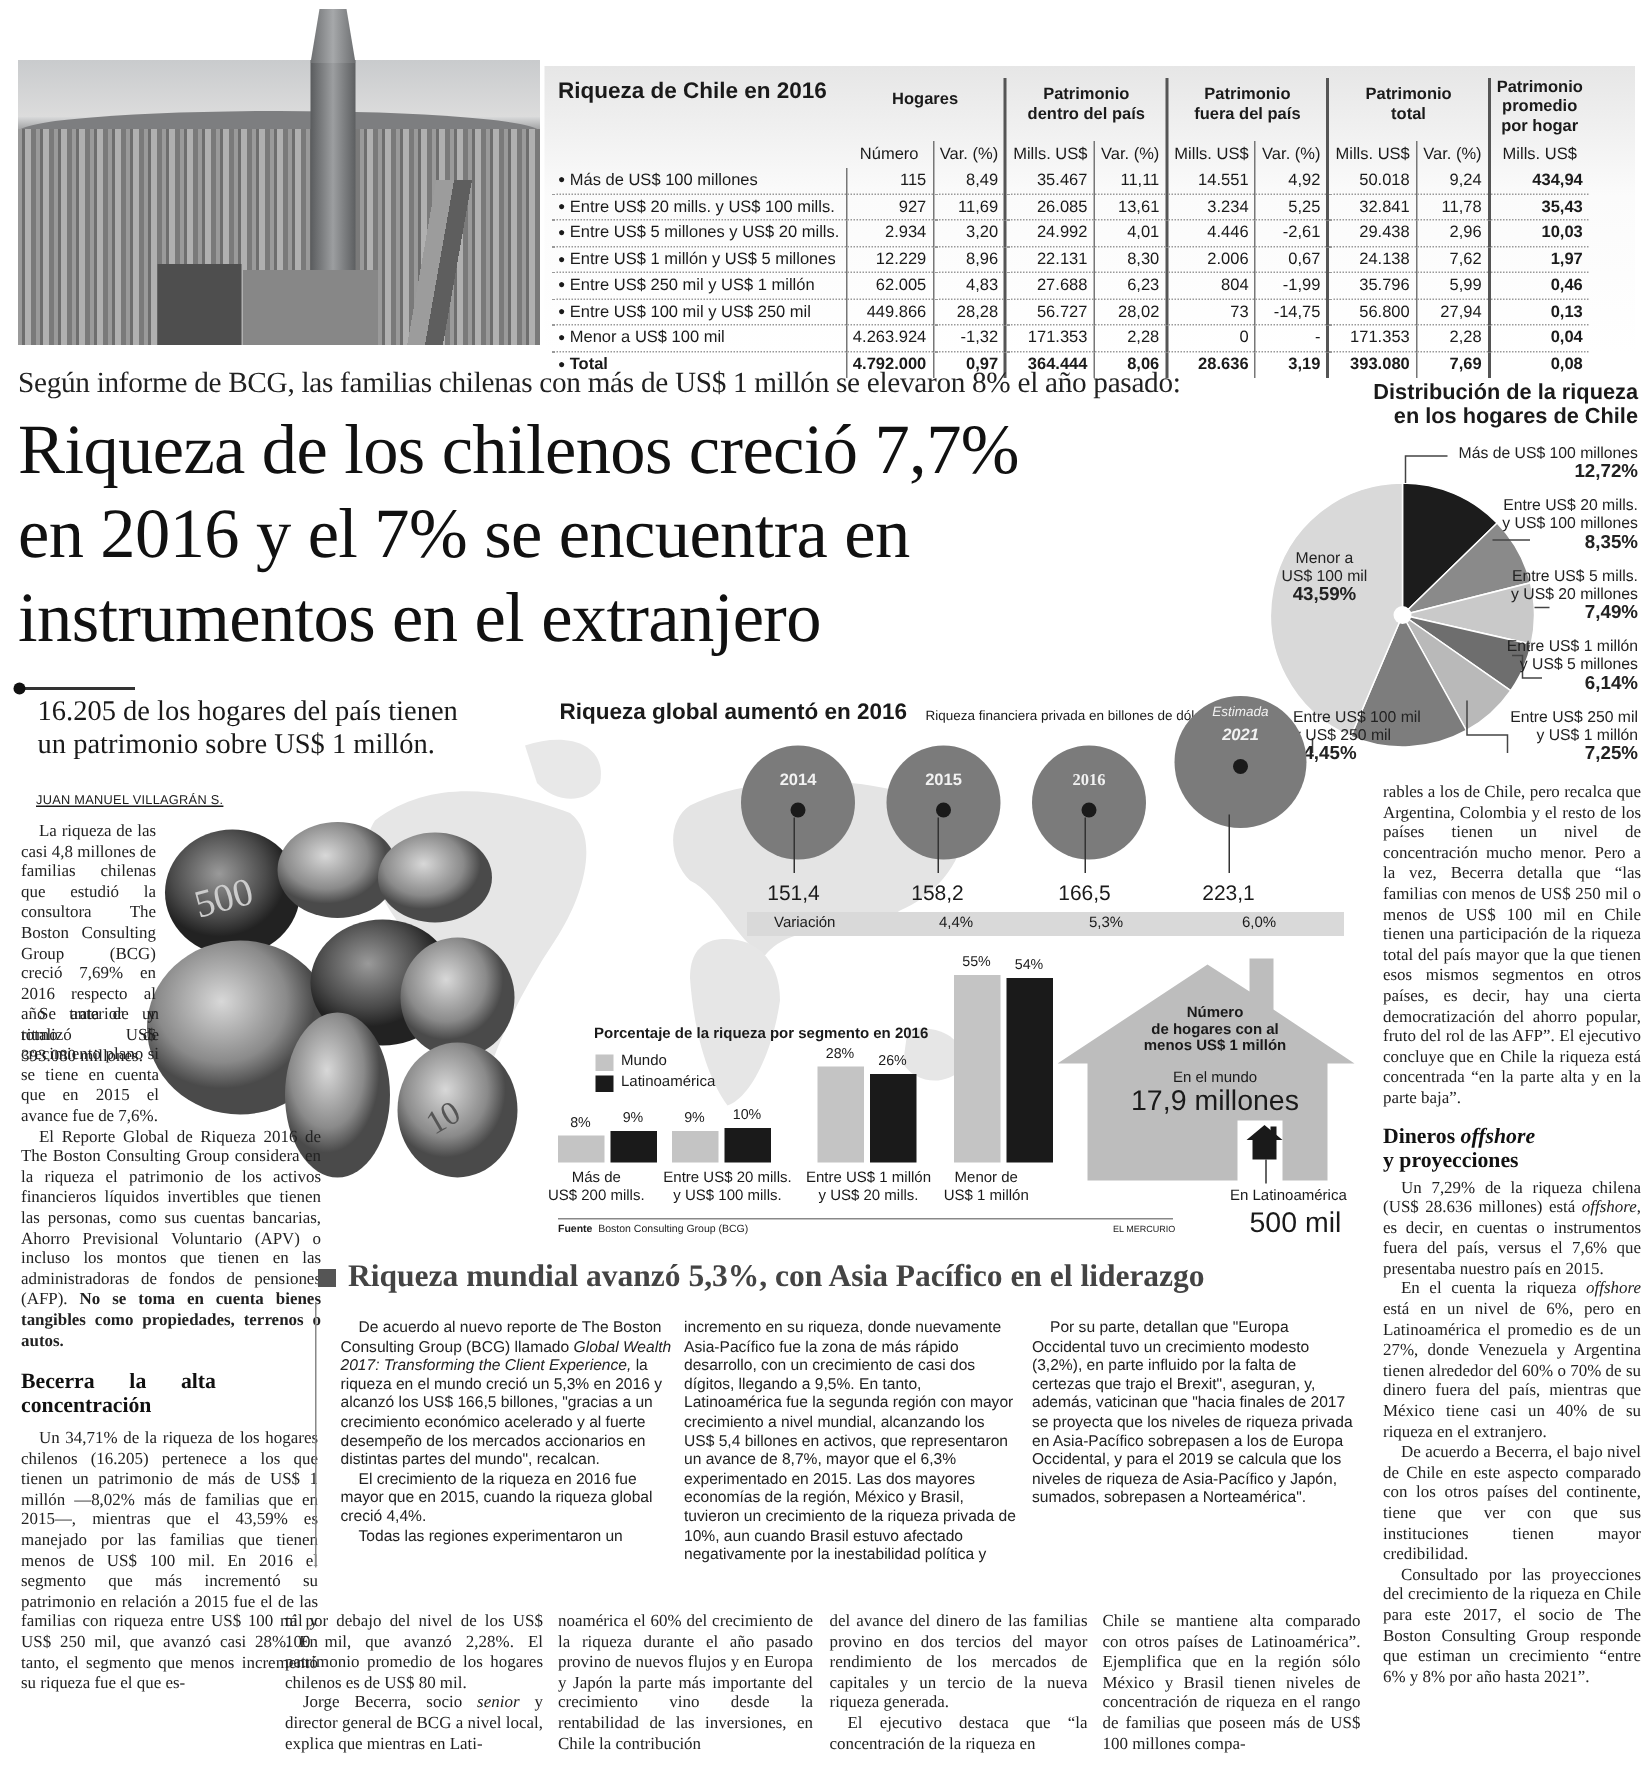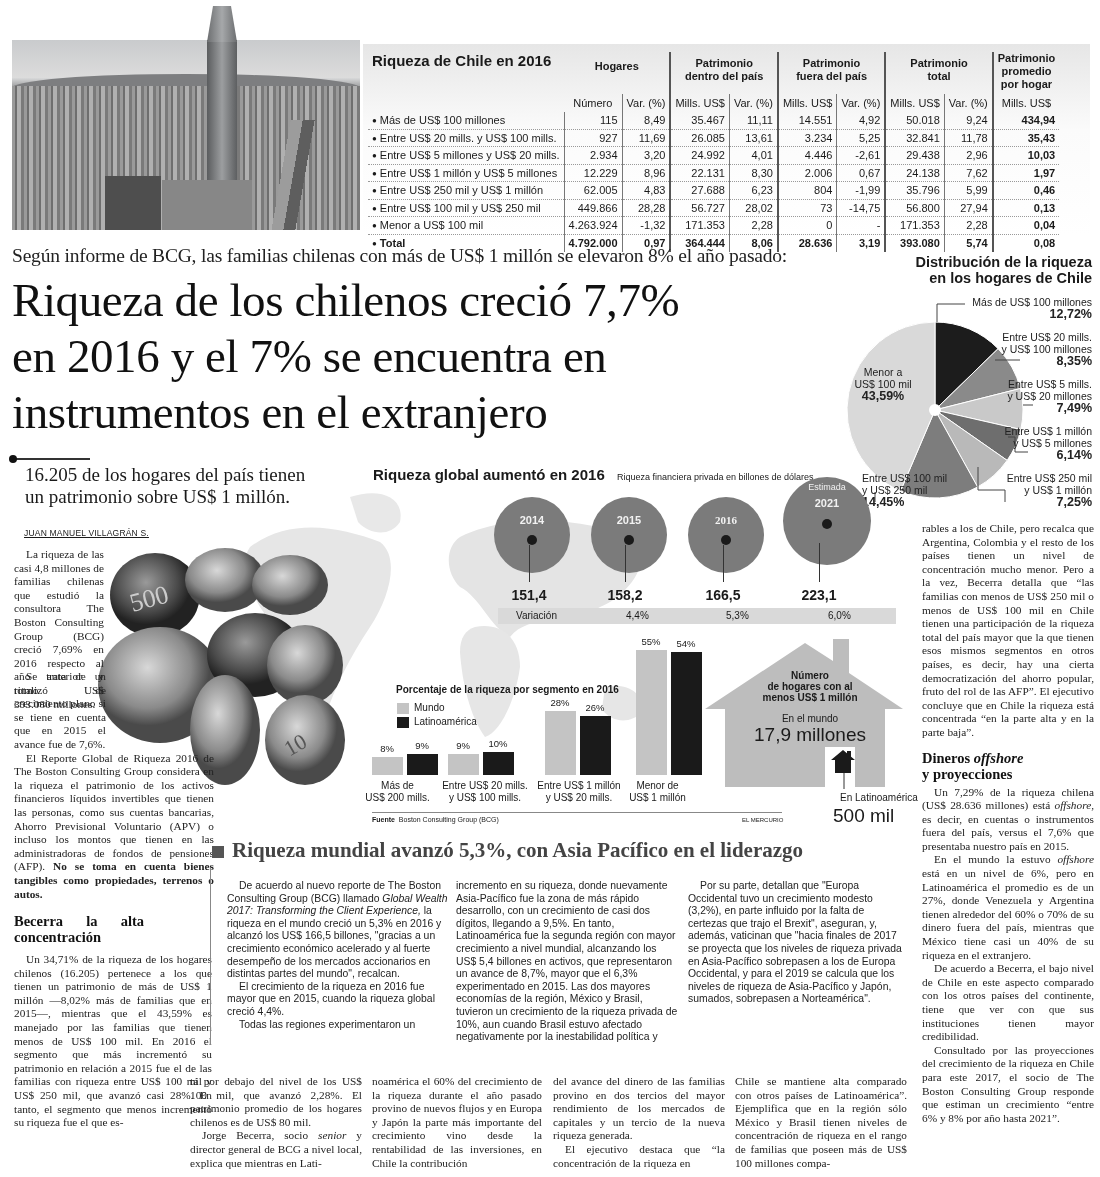--- a/index.html
+++ b/index.html
@@ -50,42 +50,42 @@
 #coins{left:90px;top:545px;width:270px;height:250px}
 
 
 #gw-title{left:373px;top:466px;font-weight:bold;font-size:15px}
 #gw-sub{left:617px;top:472px;font-size:9px}
 .bubble{position:absolute;border-radius:50%;background:#7b7b7b}
 .bubble .yr{position:absolute;width:100%;top:17px;text-align:center;color:#f2f2f2;font-weight:bold;font-size:11px}
 .bubble .est{position:absolute;width:100%;top:5px;text-align:center;color:#f2f2f2;font-size:9px}
 .bubble .dot{position:absolute;width:10px;height:10px;border-radius:50%;background:#1a1a1a;left:50%;margin-left:-5px;top:38px}
 .stem{position:absolute;width:1px;background:#333}
-.gw-val{position:absolute;font-weight:bold;font-size:14px;text-align:center;width:60px}
+.gw-val{position:absolute;font-weight:normal;font-size:14px;text-align:center;width:60px}
 #gw-var{left:498px;top:608px;width:398px;height:16px;background:#d9d9d9;font-size:10px}
 #gw-var span{position:absolute;top:2px}
 
 
 #seg-title{left:396px;top:684px;font-weight:bold;font-size:10px}
 .legend-sw{position:absolute;width:12px;height:11px}
 .legend-tx{position:absolute;font-size:10px}
 .bar{position:absolute;bottom:0}
 #bars{left:372px;top:640px;width:300px;height:135px}
 .bar-lbl{position:absolute;font-size:9.5px;text-align:center;width:40px}
 .cat-lbl{position:absolute;font-size:10px;text-align:center;line-height:12px}
 #src-rule{left:372px;top:812px;width:410px;height:1px;background:#888}
 #src{left:372px;top:816px;font-size:7px}
 #mercurio{left:742px;top:817px;font-size:6px}
 
 
 #house{left:705px;top:637px}
 #house-t1{left:750px;top:670px;width:120px;text-align:center;font-weight:bold;font-size:10px;line-height:11px}
 #house-t2{left:760px;top:713px;width:100px;text-align:center;font-size:10px}
 #house-t3{left:735px;top:724px;width:150px;text-align:center;font-size:19px}
-#latam-lbl{left:840px;top:792px;font-size:10px}
+#latam-lbl{left:820px;top:792px;font-size:10px}
 #latam-val{left:833px;top:805px;font-size:19px}
 
 
 #s2-sq{left:212px;top:846px;width:12px;height:12px;background:#555}
 #s2-title{left:232px;top:838px;font-size:21px;color:#444;font-weight:bold}
 #s2-rule{left:210px;top:868px;width:1px;height:177px;background:#888}
 
 .body-serif{font-size:11.3px;line-height:13.6px;text-align:justify;color:#222;font-family:"Liberation Serif","DejaVu Serif",serif}
 .body-sans{font-size:10.4px;line-height:12.6px;color:#222;font-family:"Liberation Sans","DejaVu Sans",sans-serif}
 .p{text-indent:12px}
@@ -216,21 +216,21 @@
         </tr>
         <tr class="total">
           <td class="lbl">Total</td>
           <td class="vl">4.792.000</td>
           <td class="vl">0,97</td>
           <td class="vl2">364.444</td>
           <td class="vl">8,06</td>
           <td class="vl2">28.636</td>
           <td class="vl">3,19</td>
           <td class="vl2">393.080</td>
-          <td class="vl">5,74</td>
+          <td class="vl">7,69</td>
           <td class="vl2 b">0,08</td>
         </tr>
       </tbody>
   </table>
 </div>
 
 <div class="abs" id="kicker">Según informe de BCG, las familias chilenas con más de US$ 1 millón se elevaron 8% el año pasado:</div>
 <div class="abs" id="headline">
   <div>Riqueza de los chilenos creció 7,7%</div>
   <div>en 2016 y el 7% se encuentra en</div>
@@ -362,21 +362,21 @@
       <div class="dot"></div>
     </div>
     <div class="stem" style="left: 625px; top: 545px; height: 37px;"></div>
     <div class="gw-val" style="left: 595px; top: 587px;">158,2</div>
     <div class="bubble" style="left: 688px; top: 497px; width: 76px; height: 76px; font-family: Liberation Serif, serif;">
       <div class="yr">2016</div>
       <div class="dot"></div>
     </div>
     <div class="stem" style="left: 723px; top: 545px; height: 37px;"></div>
     <div class="gw-val" style="left: 693px; top: 587px;">166,5</div>
-    <div class="bubble" style="left: 783px; top: 477px; width: 88px; height: 88px;">
+    <div class="bubble" style="left: 783px; top: 464px; width: 88px; height: 88px; font-style: italic;">
       <div class="est">Estimada</div>
       <div class="yr" style="top: 20px;">2021</div>
       <div class="dot" style="top: 42px;"></div>
     </div>
     <div class="stem" style="left: 819px; top: 543px; height: 39px;"></div>
     <div class="gw-val" style="left: 789px; top: 587px;">223,1</div>
   </div>
 <div class="abs sans" id="gw-var">
   <span style="left:18px">Variación</span>
   <span style="left:128px">4,4%</span>
@@ -472,16 +472,16 @@
   <p class="p">El ejecutivo destaca que “la concentración de la riqueza en</p>
 </div>
 <div class="abs body-serif" style="left:735px;top:1075px;width:172px">
   <p>Chile se mantiene alta comparado con otros países de Latinoamérica”. Ejemplifica que en la región sólo México y Brasil tienen niveles de concentración de riqueza en el rango de familias que poseen más de US$ 100 millones compa-</p>
 </div>
 
 <div class="abs body-serif" style="left:922px;top:522px;width:172px">
   <p>rables a los de Chile, pero recalca que Argentina, Colombia y el resto de los países tienen un nivel de concentración mucho menor. Pero a la vez, Becerra detalla que “las familias con menos de US$ 250 mil o menos de US$ 100 mil en Chile tienen una participación de la riqueza total del país mayor que la que tienen esos mismos segmentos en otros países, es decir, hay una cierta democratización del ahorro popular, fruto del rol de las AFP”. El ejecutivo concluye que en Chile la riqueza está concentrada “en la parte alta y en la parte baja”.</p>
   <h3 class="inhead" style="margin-top:10px;margin-bottom:4px"><span>Dineros </span><i>offshore</i><br><span>y proyecciones</span></h3>
   <p class="p"><span>Un 7,29% de la riqueza chilena (US$ 28.636 millones) está </span><i>offshore</i><span>, es decir, en cuentas o instrumentos fuera del país, versus el 7,6% que presentaba nuestro país en 2015.</span></p>
-  <p class="p"><span>En el mundo la estuvo </span><i>offshore</i><span> está en un nivel de 6%, pero en Latinoamérica el promedio es de un 27%, donde Venezuela y Argentina tienen alrededor del 60% o 70% de su dinero fuera del país, mientras que México tiene casi un 40% de su riqueza en el extranjero.</span></p>
+  <p class="p"><span>En el cuenta la riqueza </span><i>offshore</i><span> está en un nivel de 6%, pero en Latinoamérica el promedio es de un 27%, donde Venezuela y Argentina tienen alrededor del 60% o 70% de su dinero fuera del país, mientras que México tiene casi un 40% de su riqueza en el extranjero.</span></p>
   <p class="p">De acuerdo a Becerra, el bajo nivel de Chile en este aspecto comparado con los otros países del continente, tiene que ver con que sus instituciones tienen mayor credibilidad.</p>
   <p class="p">Consultado por las proyecciones del crecimiento de la riqueza en Chile para este 2017, el socio de The Boston Consulting Group responde que estiman un crecimiento “entre 6% y 8% por año hasta 2021”.</p>
 </div>
 
 </body></html>

